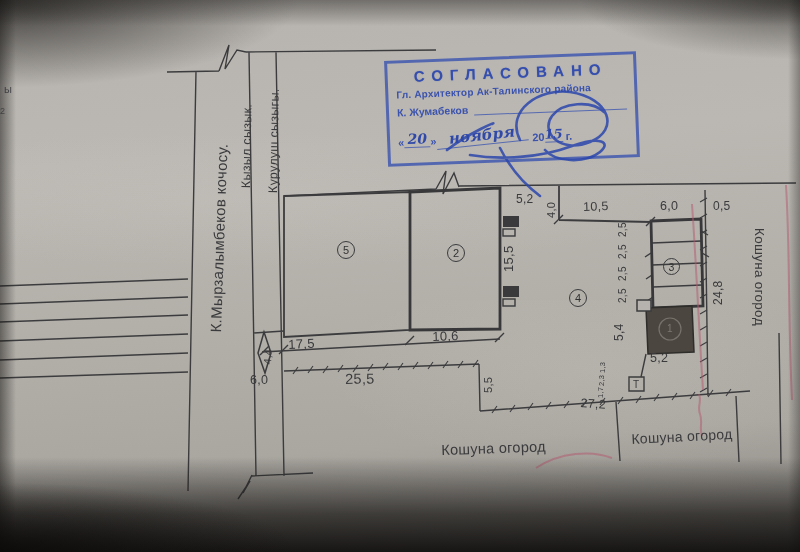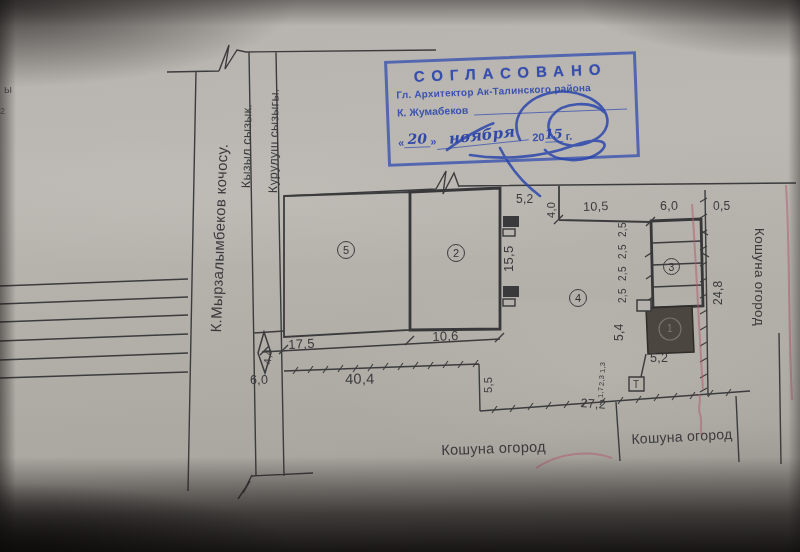--- a/index.html
+++ b/index.html
@@ -98,21 +98,21 @@
   <div class="lbl" style="left:502px;top:272px;font-size:13px;transform:rotate(-90deg);">15,5</div>
   <div class="lbl" style="left:618px;top:303px;font-size:10px;transform:rotate(-90deg);">2,5</div>
   <div class="lbl" style="left:618px;top:281px;font-size:10px;transform:rotate(-90deg);">2,5</div>
   <div class="lbl" style="left:618px;top:259px;font-size:10px;transform:rotate(-90deg);">2,5</div>
   <div class="lbl" style="left:618px;top:237px;font-size:10px;transform:rotate(-90deg);">2,5</div>
   <div class="lbl" style="left:712px;top:305px;font-size:12px;transform:rotate(-90deg);">24,8</div>
   <div class="lbl" style="left:262px;top:364px;font-size:10.5px;transform:rotate(-87deg);">4,4</div>
   <div class="lbl" style="left:288px;top:338px;font-size:13px;transform:rotate(-3deg);">17,5</div>
   <div class="lbl" style="left:432px;top:330px;font-size:13px;transform:rotate(-2deg);">10,6</div>
   <div class="lbl" style="left:250px;top:374px;font-size:12.5px;">6,0</div>
-  <div class="lbl" style="left:345px;top:372px;font-size:14.5px;transform:rotate(-1deg);">40,4</div>
+  <div class="lbl" style="left:345px;top:372px;font-size:14.5px;transform:rotate(-1deg);">25,5</div>
   <div class="lbl" style="left:483px;top:393px;font-size:11px;transform:rotate(-90deg);">5,5</div>
   <div class="lbl" style="left:613px;top:341px;font-size:12px;transform:rotate(-90deg);">5,4</div>
   <div class="lbl" style="left:650px;top:352px;font-size:12.5px;text-align:center;">5,2</div>
   <div class="lbl" style="left:581px;top:397px;font-size:12.5px;transform:rotate(4deg);">27,2</div>
   <div class="lbl" style="left:597px;top:398px;font-size:7.5px;transform:rotate(-90deg);">1,7</div>
   <div class="lbl" style="left:598px;top:386px;font-size:7.5px;transform:rotate(-90deg);">2,3</div>
   <div class="lbl" style="left:599px;top:373px;font-size:7.5px;transform:rotate(-90deg);">1,3</div>
 
   <div class="circ" style="left:337px;top:241px;">
       <span>5</span>

